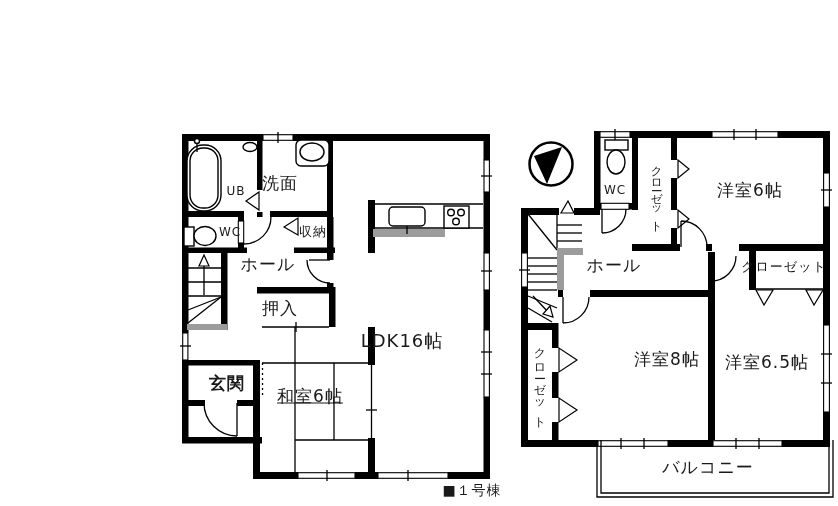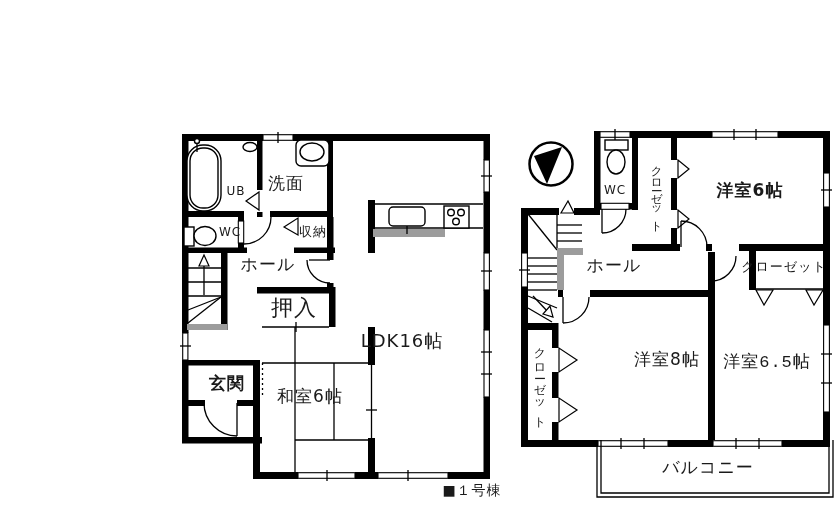--- a/index.html
+++ b/index.html
@@ -255,33 +255,33 @@
     <polygon points="562,147 534,156 547,184" fill="#000000"></polygon>
   </g>
 
   <g>
     <path class="thin" d="M597,440 L597,497 L833,497 L833,440"></path>
     <path class="thin" d="M601,440 L601,493 L829,493 L829,440"></path>
   </g>
 </svg>
 
   <div class="lbl" style="left:236px;top:176px;font-size:12px;margin-top:15px;">UB</div>
-  <div class="lbl" style="left:286px;top:183px;font-size:17px;">洗面</div>
+  <div class="lbl" style="left:280px;top:183px;font-size:17px;">洗面</div>
   <div class="lbl" style="left:230px;top:232px;font-size:12px;">WC</div>
   <div class="lbl" style="left:313px;top:231px;font-size:13px;">収納</div>
   <div class="lbl" style="left:268px;top:264px;font-size:17px;">ホール</div>
-  <div class="lbl" style="left:294px;top:308px;font-size:22px;">押入</div>
-  <div class="lbl" style="left:310px;top:396px;font-size:17px;">和室6帖</div>
+  <div class="lbl" style="left:280px;top:308px;font-size:17px;">押入</div>
+  <div class="lbl" style="left:310px;top:396px;font-size:17px;text-decoration:underline;">和室6帖</div>
   <div class="lbl" style="left:402px;top:341px;font-size:18px;text-align:center;">LDK16帖</div>
   <div class="lbl" style="left:227px;top:383px;font-size:17px;font-weight:bold;">玄関</div>
 
   <div class="lbl" style="left:615px;top:190px;font-size:12px;">WC</div>
   <div class="lbl v" style="left:656px;top:192px;font-size:11.5px;letter-spacing:0.5px;">クローゼット</div>
-  <div class="lbl" style="left:750px;top:190px;font-size:17px;font-weight:bold;">洋室6帖</div>
+  <div class="lbl" style="left:750px;top:190px;font-size:17px;">洋室6帖</div>
   <div class="lbl" style="left:614px;top:265px;font-size:17px;">ホール</div>
   <div class="lbl" style="left:784px;top:266px;font-size:13px;">クローゼット</div>
   <div class="lbl" style="left:640px;top:359px;font-size:17px;margin-left:27px;">洋室8帖</div>
-  <div class="lbl" style="left:767px;top:362px;font-size:17px;font-family:Liberation Mono, monospace;">洋室6.5帖</div>
+  <div class="lbl" style="left:767px;top:362px;font-size:17px;">洋室6.5帖</div>
   <div class="lbl v" style="left:540px;top:382px;font-size:12px;letter-spacing:3px;">クローゼット</div>
   <div class="lbl" style="left:708px;top:468px;font-size:17px;font-family:Liberation Mono, monospace;">バルコニー</div>
 
   <div class="lbl" style="left:472px;top:490px;font-size:14px;">■１号棟</div>
 </div>
 
 </body></html>

